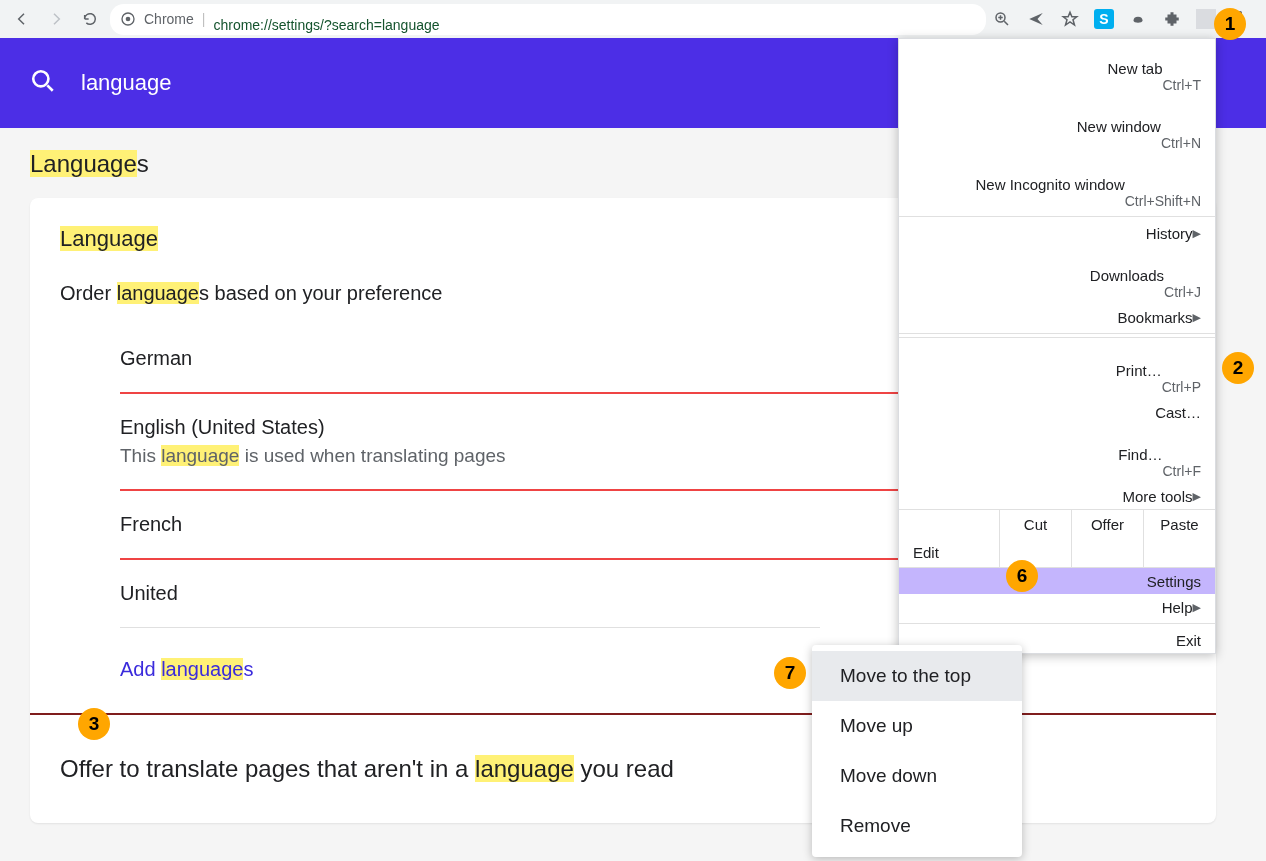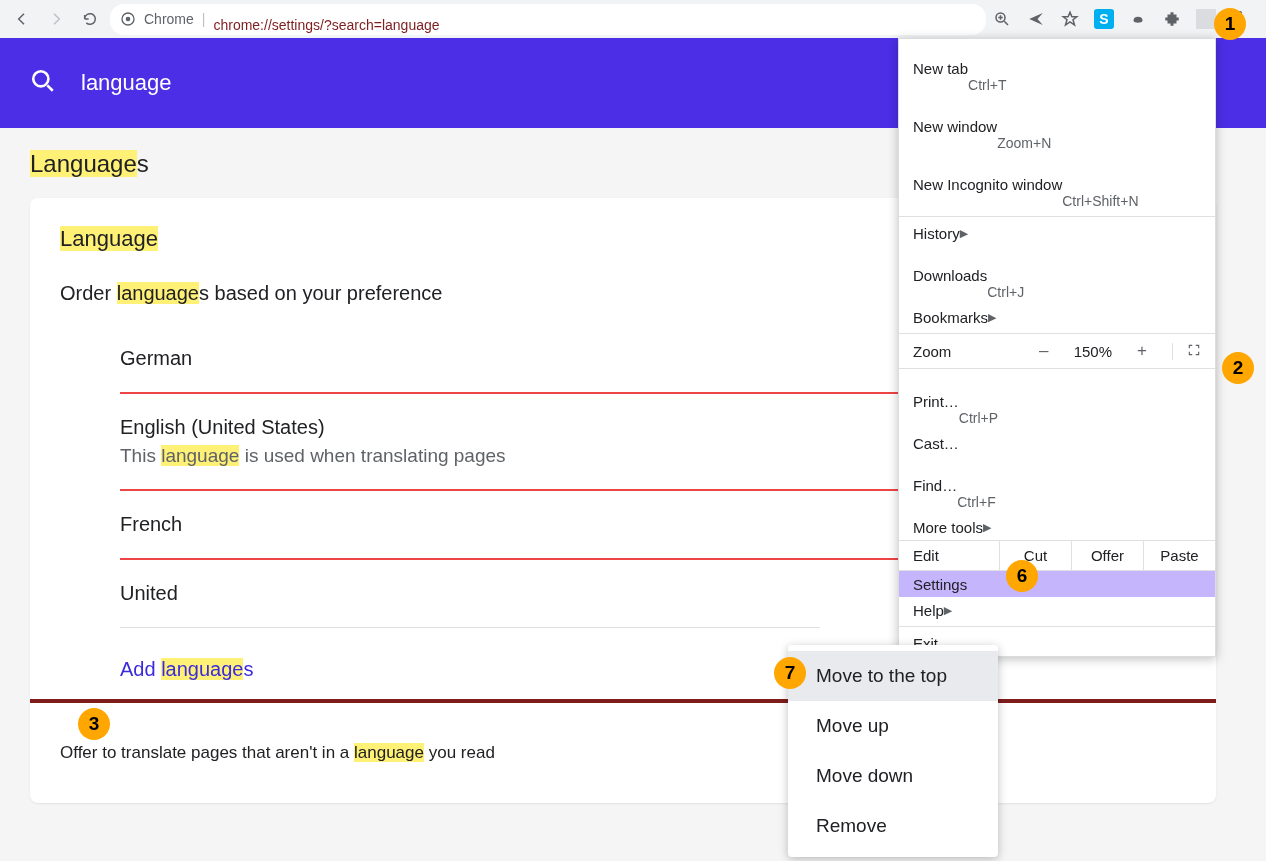--- a/index.html
+++ b/index.html
@@ -37,21 +37,21 @@
     display: flex;
     align-items: center;
     padding: 0 10px;
     gap: 8px;
     color: #5f6368;
     font-size: 14px;
     max-width: 1040px;
   }
   .omnibox .chrome-label { color: #5f6368; }
   .omnibox .divider { color: #c0c0c0; }
-  .omnibox .url-path { color: #7f1d1d; margin-top: 12px; }
+  .omnibox .url-path { color: #14532d; margin-top: 12px; }
   .toolbar-right {
     display: flex;
     align-items: center;
     gap: 14px;
     padding-right: 8px;
   }
   .tbr-icon { color: #5f6368; display:flex; align-items:center; justify-content:center; width:20px; height:20px; }
   .tbr-icon svg { width:18px; height:18px; }
   .skype-box { background:#00aff0; color:#fff; width:20px; height:20px; display:flex;align-items:center;justify-content:center; font-weight:bold; border-radius:3px; font-size:14px;}
   .gray-box { background:#dadce0; width:20px; height:20px; }
@@ -114,69 +114,69 @@
   .lang-row .lang-main { }
   .lang-row .lang-subtext { color:#5f6368; font-size:19px; margin-top:6px; }
   .row-kebab { color:#5f6368; display:flex; flex-direction:column; gap:3px; padding-right:6px;}
   .row-kebab span { width:4px; height:4px; background:#5f6368; border-radius:50%; }
   .add-lang {
     color: #3b2bdc;
     font-size: 20px;
     padding: 30px 0 0 90px;
   }
   .translate-row {
-    font-size: 17px;
+    font-size: 24px;
     padding: 40px 0 20px 30px;
-    border-top: 4px solid #7f1d1d;
-    margin-top: 18px;
+    border-top: 2px solid #7f1d1d;
+    margin-top: 32px;
     width: 100%;
   }
 
   
   .chrome-menu {
     position: absolute;
     top: 38px;
     right: 50px;
     width: 318px;
     background: #fff;
     box-shadow: 0 2px 10px rgba(0,0,0,0.25);
     border: 1px solid #dadce0;
     font-size: 15px;
     z-index: 50;
   }
   .cm-row {
     display:flex;
     align-items:center;
-    justify-content: flex-start;
+    justify-content: flex-end;
     padding: 4px 14px;
     color: #202124;
     min-height: 26px;
   }
   .cm-row.hover { background: #c4b5fd; }
   .cm-shortcut { color:#5f6368; font-size:14px;margin-top:34px; }
   .cm-sep { height:1px; background:#e0e0e0; margin: 3px 0; }
   .cm-arrow { color:#5f6368; font-size:11px; }
   .cm-zoom {
     display:flex; align-items:center; justify-content: space-between;
     padding: 4px 14px;
   }
   .cm-zoom .zctrl { display:flex; align-items:center; gap:20px; color:#202124; }
   .cm-zoom .zctrl .zbtn { width:20px; text-align:center; font-size:17px; color:#5f6368; }
   .cm-zoom .fullscreen { border-left:1px solid #e0e0e0; padding-left:14px; color:#5f6368; }
   .cm-edit {
     display:flex; padding:0; border-top:1px solid #e0e0e0; border-bottom:1px solid #e0e0e0;
   }
-  .cm-edit .elabel { padding:6px 14px; flex:0 0 100px; }
+  .cm-edit .elabel { padding:6px 14px; flex:0 0 100px;margin-top:28px; }
   .cm-edit .ecell { flex:1; text-align:center; padding:6px 8px; border-left:1px solid #e0e0e0; }
 
   
   .lang-action-menu {
     position: absolute;
     top: 645px;
-    left: 788px;
+    left: 812px;
     width: 210px;
     background:#fff;
     box-shadow: 0 2px 10px rgba(0,0,0,0.25);
     border-radius:4px;
     padding: 6px 0;
     z-index: 60;
     font-size: 19px;
   }
   .lam-row { padding: 14px 28px; color:#202124; }
   .lam-row.hover { background:#e8eaed; }
@@ -325,51 +325,40 @@
   </div>
 </div>
 
 <div class="chrome-menu">
   <div class="cm-row">
       <span>New tab</span>
       <span class="cm-shortcut">Ctrl+T</span>
     </div>
   <div class="cm-row">
       <span>New window</span>
-      <span class="cm-shortcut">Zoom+N</span>
+      <span class="cm-shortcut">Ctrl+N</span>
     </div>
   <div class="cm-row">
       <span>New Incognito window</span>
       <span class="cm-shortcut">Ctrl+Shift+N</span>
     </div>
   <div class="cm-sep"></div>
   <div class="cm-row">
       <span>History</span>
       <span class="cm-arrow">▶</span>
     </div>
   <div class="cm-row">
       <span>Downloads</span>
       <span class="cm-shortcut">Ctrl+J</span>
     </div>
   <div class="cm-row">
       <span>Bookmarks</span>
       <span class="cm-arrow">▶</span>
     </div>
   <div class="cm-sep"></div>
-  <div class="cm-zoom">
-    <span>Zoom</span>
-    <div class="zctrl">
-      <span class="zbtn">–</span>
-      <span>150%</span>
-      <span class="zbtn">+</span>
-      <span class="fullscreen"><svg width="14" height="14" viewBox="0 0 24 24" fill="none" stroke="currentColor" stroke-width="2">
-            <path d="M4 9V4h5 M20 9V4h-5 M4 15v5h5 M20 15v5h-5"></path>
-          </svg></span>
-    </div>
-  </div>
   <div class="cm-sep"></div>
   <div class="cm-row">
       <span>Print…</span>
       <span class="cm-shortcut">Ctrl+P</span>
     </div>
   <div class="cm-row">
       <span>Cast…</span>
     </div>
   <div class="cm-row">
       <span>Find…</span>

